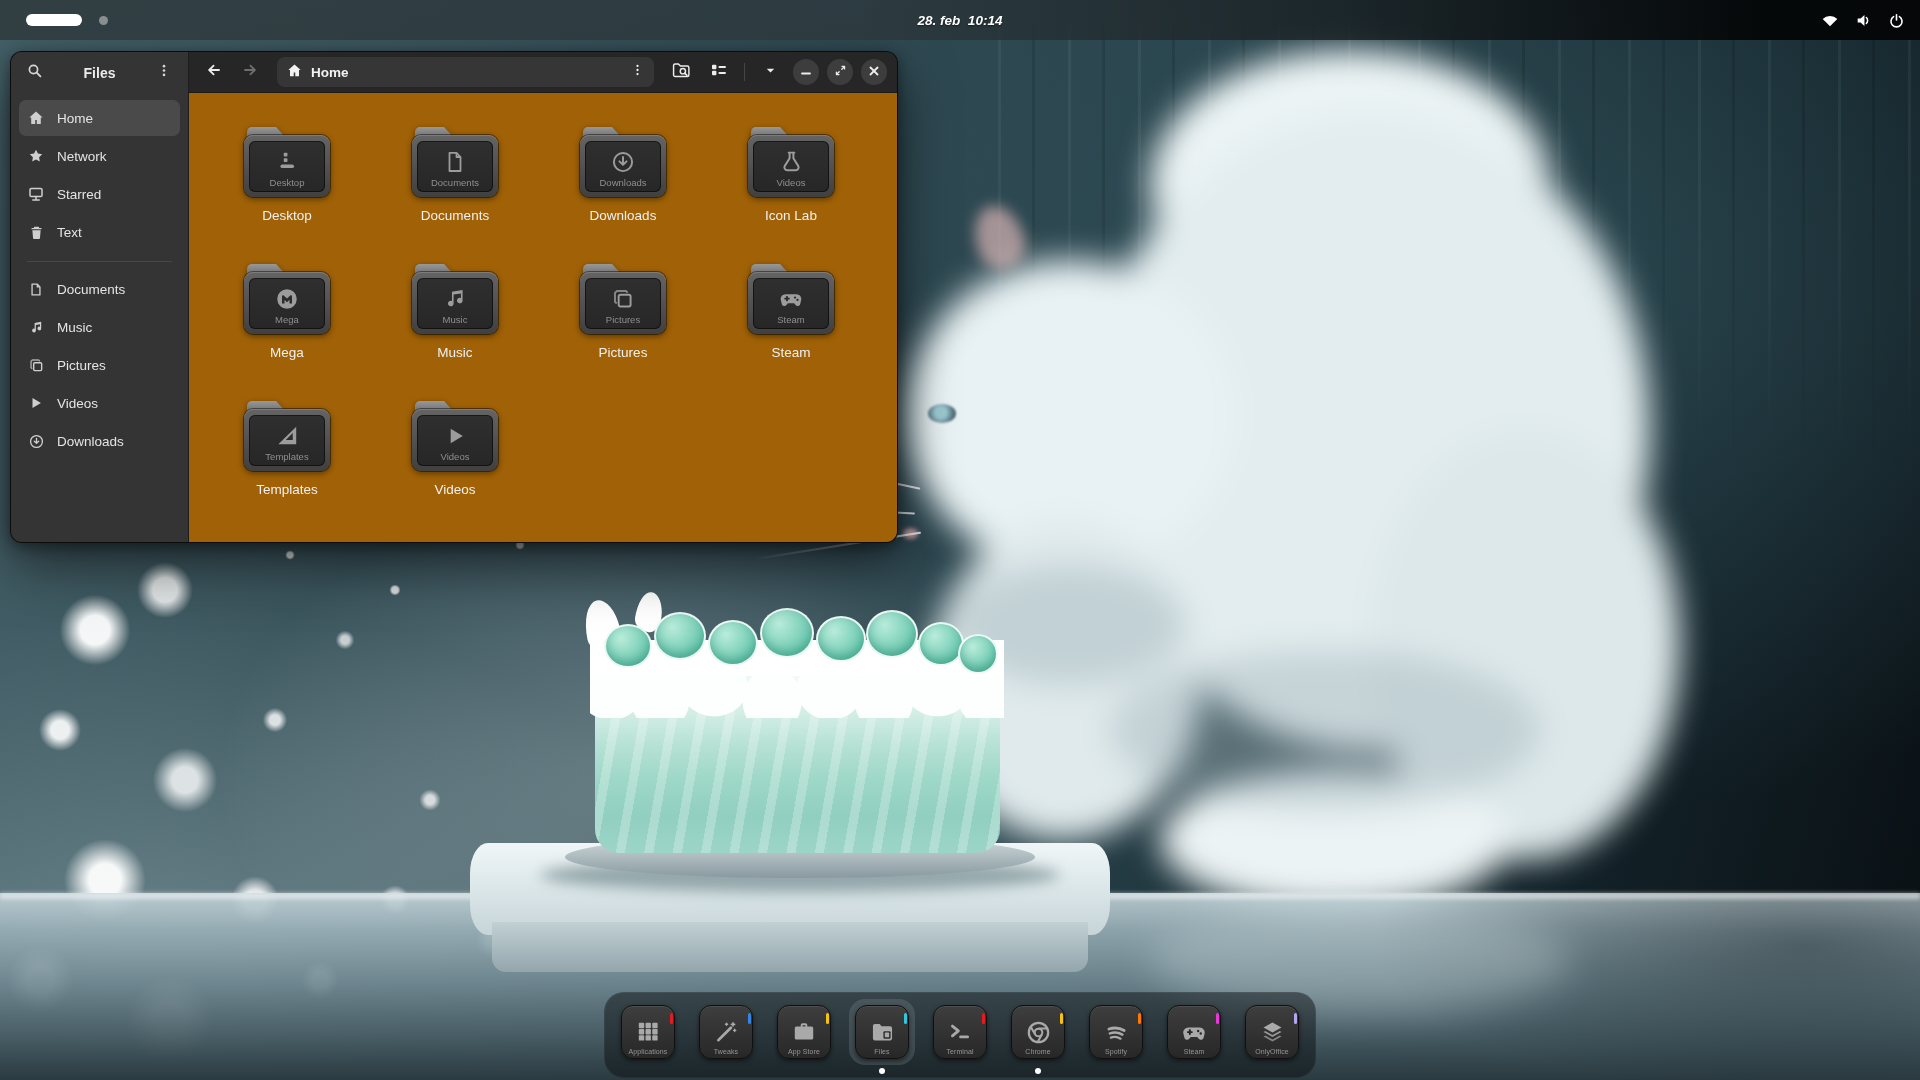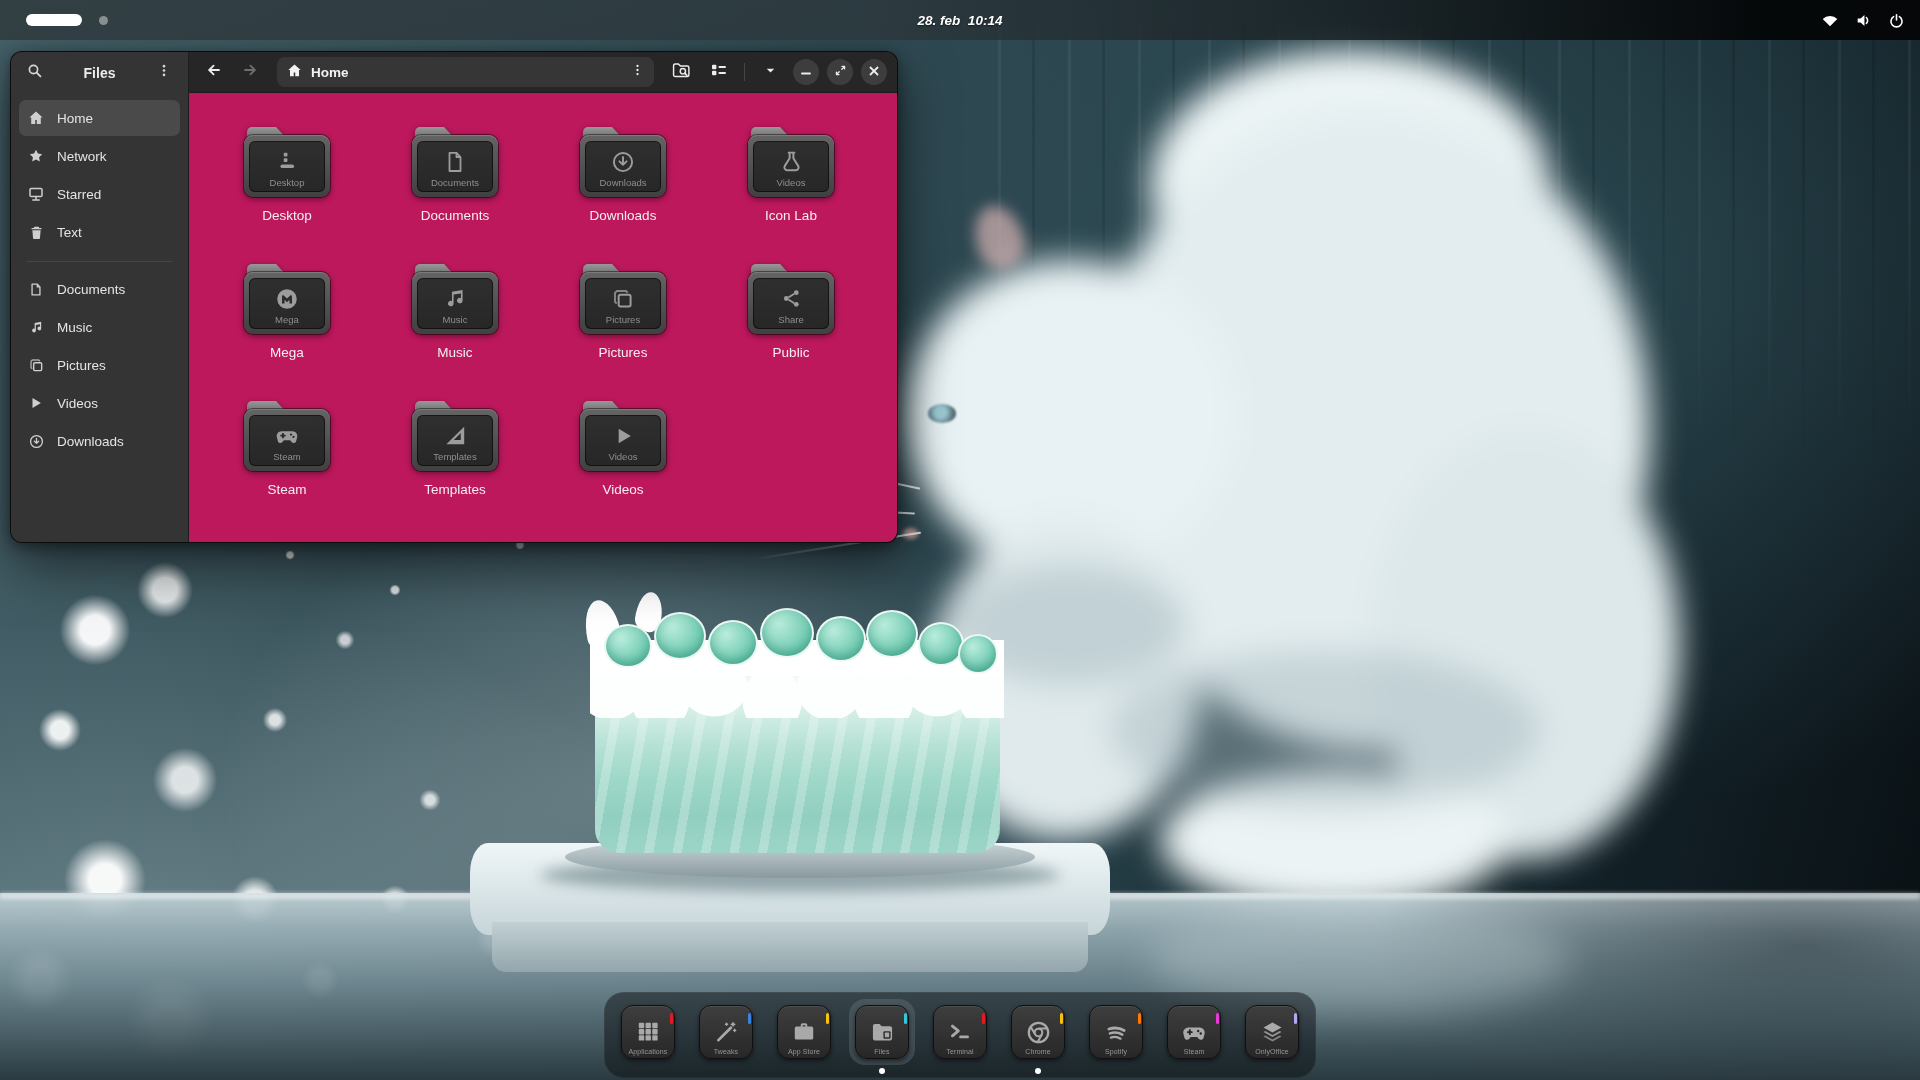--- a/index.html
+++ b/index.html
@@ -123,21 +123,21 @@
   .headerbar{height:41px;background:#262626;display:flex;align-items:center;padding:0 10px;gap:6px;border-bottom:1px solid #1c1c1c;}
   .nav-btn{width:30px;height:30px;border-radius:6px;display:flex;align-items:center;justify-content:center;color:#ececec;}
   .nav-btn.disabled{color:#6e6e6e;}
   .pathbar{flex:1;height:30px;margin:0 6px;background:#363636;border-radius:8px;display:flex;align-items:center;padding:0 10px;gap:9px;color:#f2f2f2;max-width:400px;}
   .pathbar .path-label{font-size:13.5px;font-weight:700;}
   .pathbar .spacer{flex:1;}
   .hb-right{display:flex;align-items:center;gap:8px;margin-left:auto;}
   .hb-sep{width:1px;height:18px;background:#454545;margin:0 2px;}
   .winbtn{width:26px;height:26px;border-radius:50%;background:#3d3d3d;display:flex;align-items:center;justify-content:center;color:#ececec;}
 
-  .content{flex:1;background:#be185d;padding:34px 0 0 14px;display:grid;
+  .content{flex:1;background:#a16207;padding:34px 0 0 14px;display:grid;
     grid-template-columns:repeat(4,168px);grid-auto-rows:137px;justify-items:center;align-content:start;}
   .grid-item{display:flex;flex-direction:column;align-items:center;width:150px;}
   .item-label{margin-top:11px;font-size:13.5px;color:#f0f0f0;text-align:center;}
 
   .folder{position:relative;width:86px;height:70px;filter:drop-shadow(0 2px 3px rgba(0,0,0,.45));}
   .folder .tab{position:absolute;top:0;left:3px;width:44px;height:16px;border-radius:5px 4px 0 0;
     background:linear-gradient(180deg,#989898,#5a5a5a);clip-path:polygon(0 0,66% 0,100% 100%,0 100%);}
   .folder .fbody{position:absolute;top:8px;left:0;right:0;bottom:0;border-radius:9px;
     background:linear-gradient(180deg,#646464,#404040);box-shadow:inset 0 1px 0 rgba(255,255,255,.15), 0 0 0 1px rgba(0,0,0,.45);}
   .folder .finner{position:absolute;top:14px;left:5px;right:5px;bottom:5px;border-radius:6px;
@@ -517,36 +517,20 @@
               <span class="glyph"><svg width="26" height="26" viewBox="0 0 24 24" fill="none" stroke="currentColor" stroke-width="1.8">
                     <rect x="8" y="8" width="11" height="11" rx="1.6"></rect>
                     <path d="M6.2 16.2 4.6 14.6V6.4L6.4 4.6h8.4l1.5 1.6" opacity=".8"></path>
                   </svg></span>
               <span class="badge">Pictures</span>
             </div>
           </div>
           <span class="item-label">Pictures</span>
         </div>
 
-        <div class="grid-item">
-          <div class="folder">
-              <div class="tab"></div>
-              <div class="fbody"></div>
-            <div class="finner">
-              <span class="glyph"><svg width="25" height="25" viewBox="0 0 24 24" fill="currentColor">
-                    <circle cx="16.6" cy="6.4" r="2.3"></circle>
-                    <circle cx="7" cy="12" r="2.3"></circle>
-                    <circle cx="16.6" cy="17.6" r="2.3"></circle>
-                    <path d="M9 11l5.6-3.6M9 13l5.6 3.6" stroke="currentColor" stroke-width="1.7" fill="none"></path>
-                  </svg></span>
-              <span class="badge">Share</span>
-            </div>
-          </div>
-          <span class="item-label">Public</span>
-        </div>
 
         <div class="grid-item">
           <div class="folder">
               <div class="tab"></div>
               <div class="fbody"></div>
             <div class="finner">
               <span class="glyph"><svg width="28" height="26" viewBox="0 0 24 24" fill="currentColor">
                     <path d="M7 7.5h10c2.9 0 5.1 2.7 4.4 5.5l-.9 3.6c-.5 2-3 2.6-4.3 1l-1.3-1.6H9.1L7.8 17.6c-1.3 1.6-3.8 1-4.3-1l-.9-3.6C1.9 10.2 4.1 7.5 7 7.5z"></path>
                     <g fill="#2b2b2b">
                       <rect x="5.8" y="10.8" width="5" height="1.7" rx="0.5"></rect>

